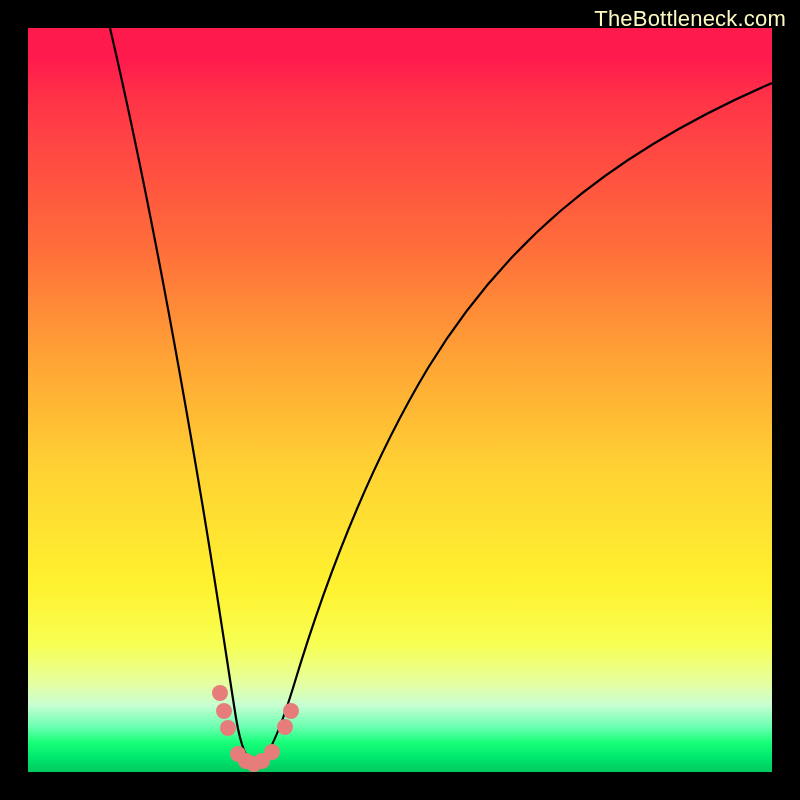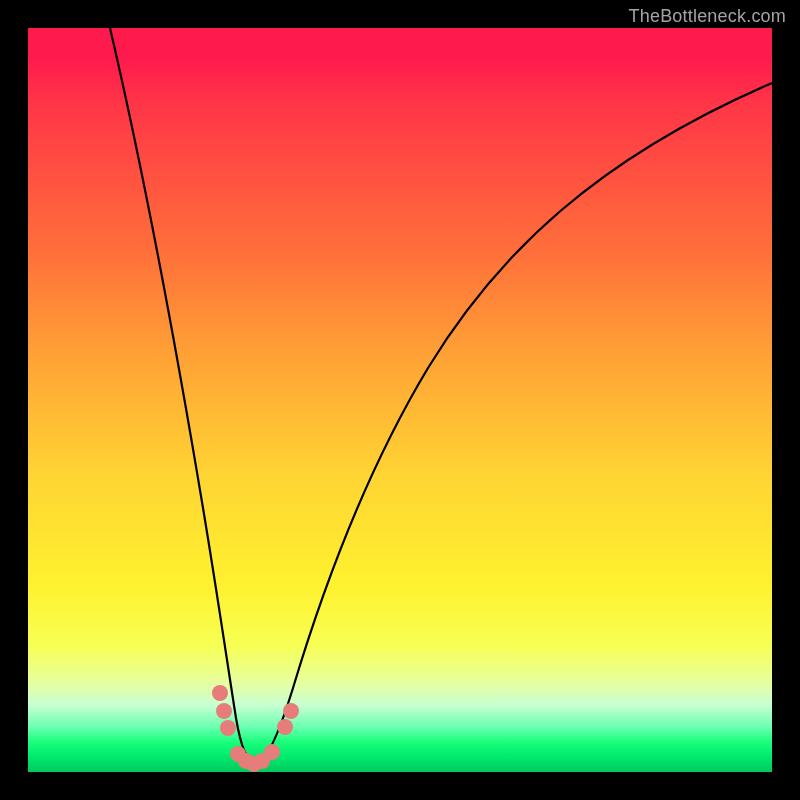--- a/index.html
+++ b/index.html
@@ -32,22 +32,22 @@
       #68ffb0 94%,
       #19ff7a 96%,
       #00e96e 98%,
       #00c95d 100%
     );
   }
   .watermark {
     position: absolute;
     top: 6px;
     right: 14px;
-    color: #a3a3a3;
-    font-size: 18px;
+    color: #fef9c3;
+    font-size: 22px;
     font-weight: 500;
     letter-spacing: 0.2px;
   }
   svg.curve {
     position: absolute;
     left: 0;
     top: 0;
     width: 744px;
     height: 744px;
     pointer-events: none;

